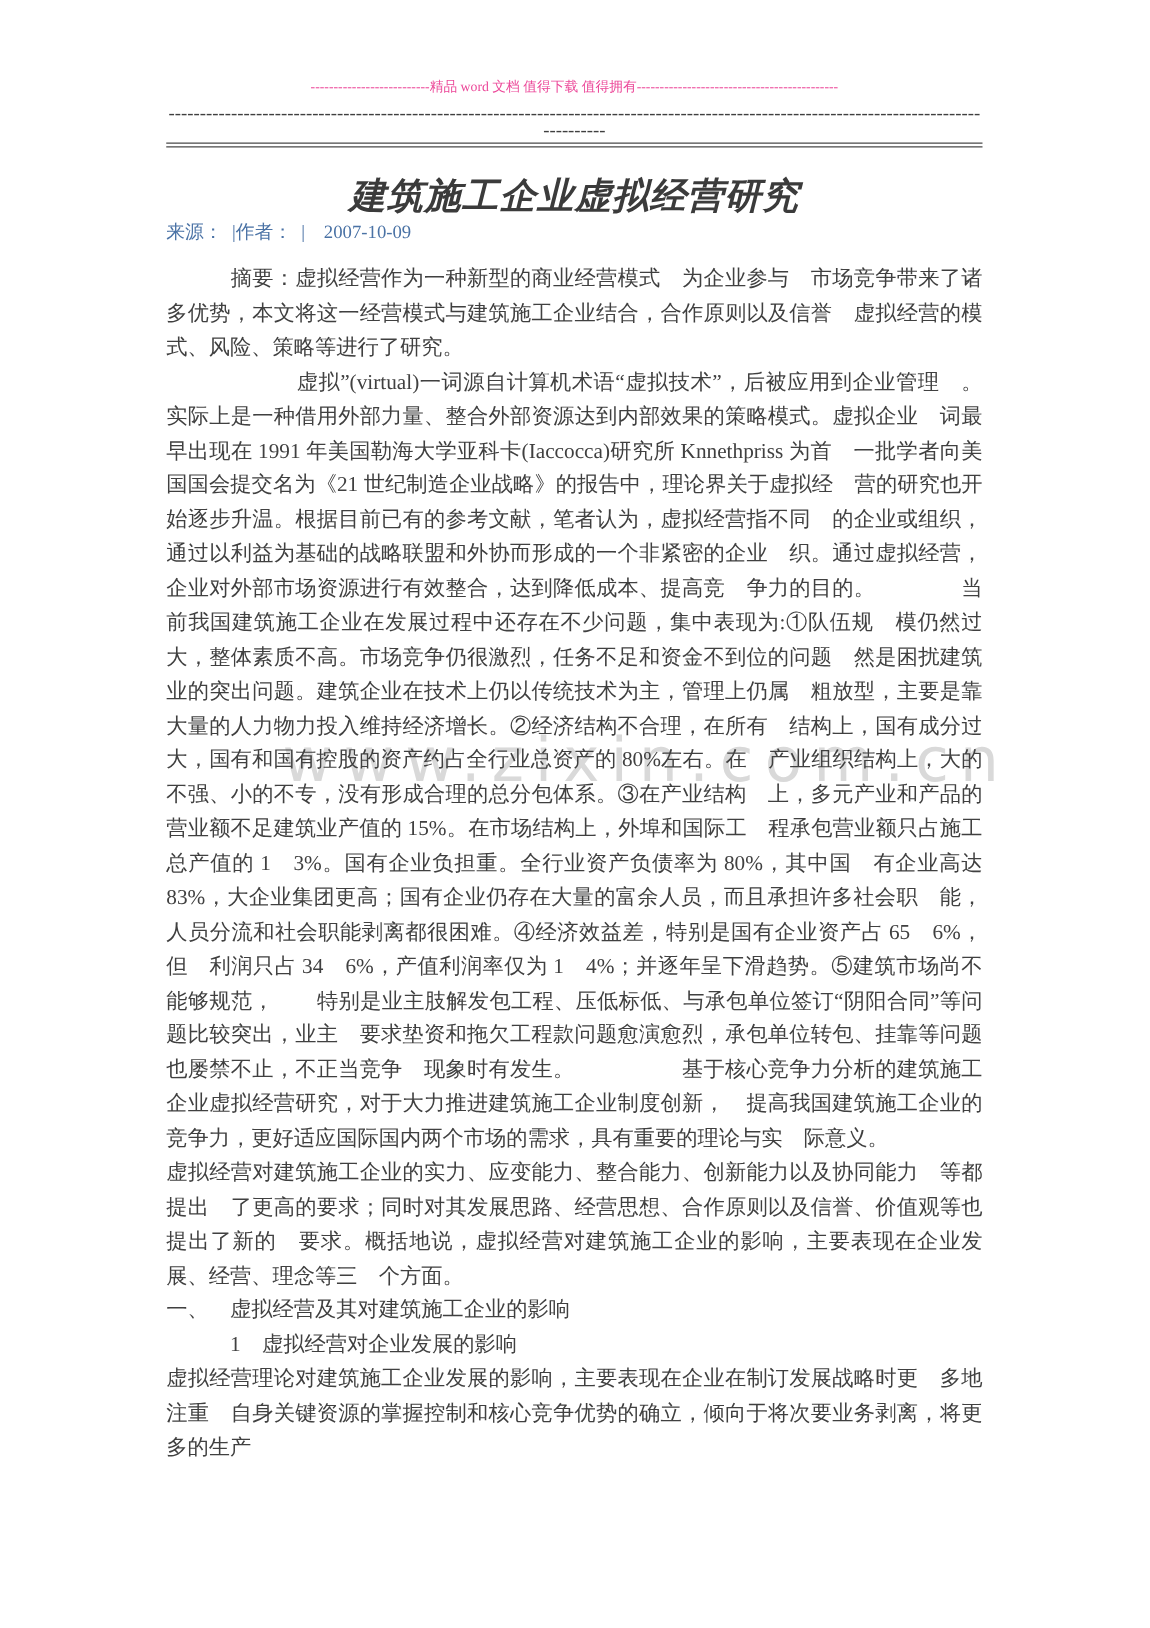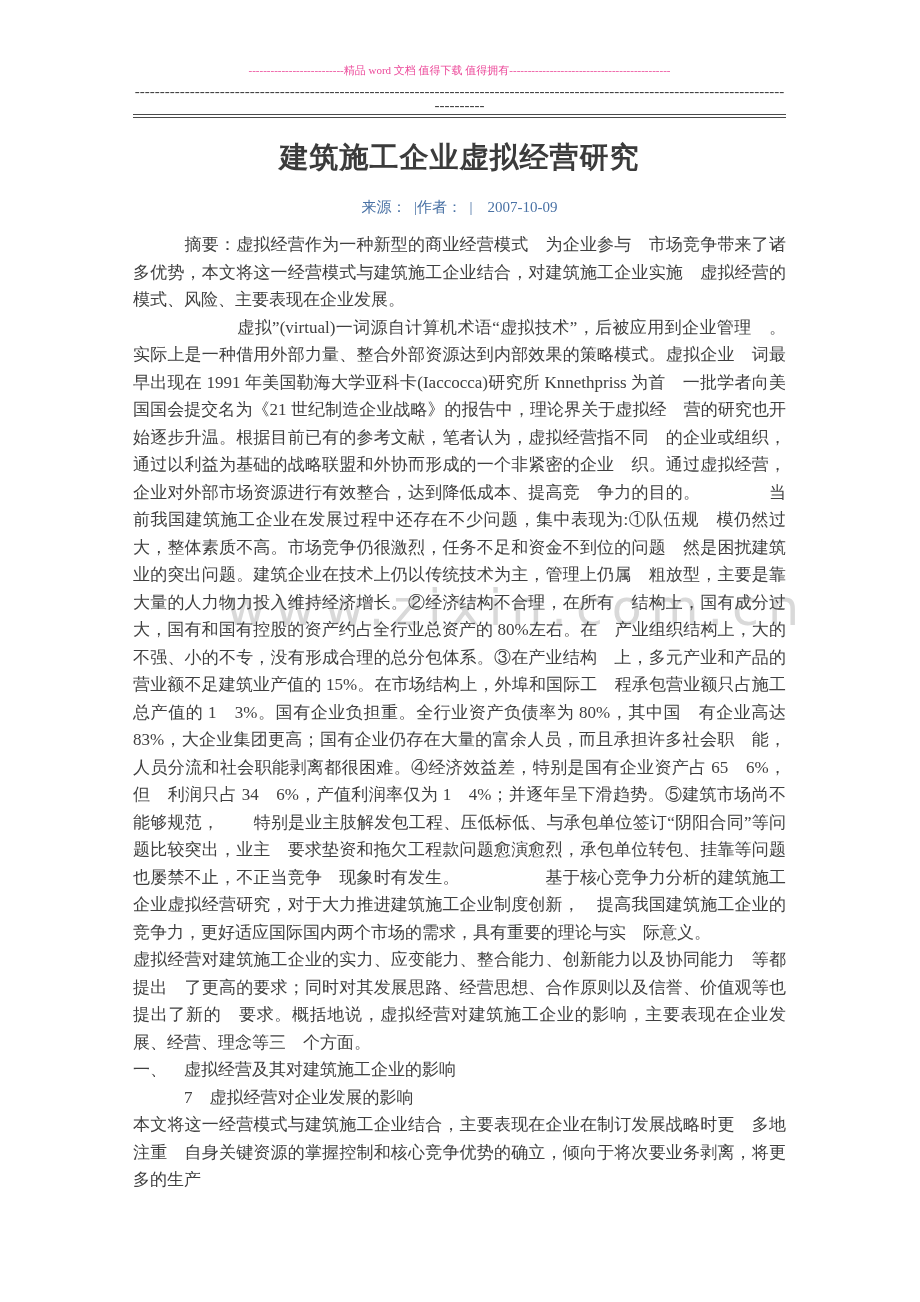--- a/index.html
+++ b/index.html
@@ -50,24 +50,23 @@
     border-bottom:1px solid #4a4a4a;
   }
   .doc-title{
     margin-top:20px;
     text-align:center;
     font-size:29px;
     line-height:38px;
     font-weight:bold;
     letter-spacing:1px;
     color:#3b3b3b;
+    font-style:italic;
   }
   .meta-line{
-    margin-top:22px;
-    text-align:center;
     font-size:15px;
     color:#4a72a5;
     white-space:pre;
   }
   .body-text{
     margin-top:14px;
     font-size:17px;
     line-height:27.5px;
     text-align:justify;
   }
@@ -89,22 +88,22 @@
 
     <div class="hdr-dashes">--------------------------------------------------------------------------------------------------------------------------------------------</div>
 
     <div class="thick-rule"></div>
 
     <div class="doc-title">建筑施工企业虚拟经营研究</div>
 
     <div class="meta-line">来源：  |作者：  |    2007-10-09</div>
 
     <div class="body-text">
-      <p>　　　摘要：虚拟经营作为一种新型的商业经营模式　为企业参与　市场竞争带来了诸多优势，本文将这一经营模式与建筑施工企业结合，对建筑施工企业实施　虚拟经营的模式、风险、主要表现在企业发展。</p>
+      <p>　　　摘要：虚拟经营作为一种新型的商业经营模式　为企业参与　市场竞争带来了诸多优势，本文将这一经营模式与建筑施工企业结合，合作原则以及信誉　虚拟经营的模式、风险、策略等进行了研究。</p>
       <p>　　　　　　虚拟”(virtual)一词源自计算机术语“虚拟技术”，后被应用到企业管理　。实际上是一种借用外部力量、整合外部资源达到内部效果的策略模式。虚拟企业　词最早出现在 1991 年美国勒海大学亚科卡(Iaccocca)研究所 Knnethpriss 为首　一批学者向美国国会提交名为《21 世纪制造企业战略》的报告中，理论界关于虚拟经　营的研究也开始逐步升温。根据目前已有的参考文献，笔者认为，虚拟经营指不同　的企业或组织，通过以利益为基础的战略联盟和外协而形成的一个非紧密的企业　织。通过虚拟经营，企业对外部市场资源进行有效整合，达到降低成本、提高竞　争力的目的。　　　　当前我国建筑施工企业在发展过程中还存在不少问题，集中表现为:①队伍规　模仍然过大，整体素质不高。市场竞争仍很激烈，任务不足和资金不到位的问题　然是困扰建筑业的突出问题。建筑企业在技术上仍以传统技术为主，管理上仍属　粗放型，主要是靠大量的人力物力投入维持经济增长。②经济结构不合理，在所有　结构上，国有成分过大，国有和国有控股的资产约占全行业总资产的 80%左右。在　产业组织结构上，大的不强、小的不专，没有形成合理的总分包体系。③在产业结构　上，多元产业和产品的营业额不足建筑业产值的 15%。在市场结构上，外埠和国际工　程承包营业额只占施工总产值的 1　3%。国有企业负担重。全行业资产负债率为 80%，其中国　有企业高达 83%，大企业集团更高；国有企业仍存在大量的富余人员，而且承担许多社会职　能，人员分流和社会职能剥离都很困难。④经济效益差，特别是国有企业资产占 65　6%，但　利润只占 34　6%，产值利润率仅为 1　4%；并逐年呈下滑趋势。⑤建筑市场尚不能够规范，　　特别是业主肢解发包工程、压低标低、与承包单位签订“阴阳合同”等问题比较突出，业主　要求垫资和拖欠工程款问题愈演愈烈，承包单位转包、挂靠等问题也屡禁不止，不正当竞争　现象时有发生。　　　　　基于核心竞争力分析的建筑施工企业虚拟经营研究，对于大力推进建筑施工企业制度创新，　提高我国建筑施工企业的竞争力，更好适应国际国内两个市场的需求，具有重要的理论与实　际意义。</p>
       <p>虚拟经营对建筑施工企业的实力、应变能力、整合能力、创新能力以及协同能力　等都提出　了更高的要求；同时对其发展思路、经营思想、合作原则以及信誉、价值观等也提出了新的　要求。概括地说，虚拟经营对建筑施工企业的影响，主要表现在企业发展、经营、理念等三　个方面。</p>
       <p>一、　虚拟经营及其对建筑施工企业的影响</p>
-      <p>　　　7　虚拟经营对企业发展的影响</p>
-      <p>本文将这一经营模式与建筑施工企业结合，主要表现在企业在制订发展战略时更　多地注重　自身关键资源的掌握控制和核心竞争优势的确立，倾向于将次要业务剥离，将更多的生产</p>
+      <p>　　　1　虚拟经营对企业发展的影响</p>
+      <p>虚拟经营理论对建筑施工企业发展的影响，主要表现在企业在制订发展战略时更　多地注重　自身关键资源的掌握控制和核心竞争优势的确立，倾向于将次要业务剥离，将更多的生产</p>
     </div>
 
   </div>
 </div>
 
 </body></html>

